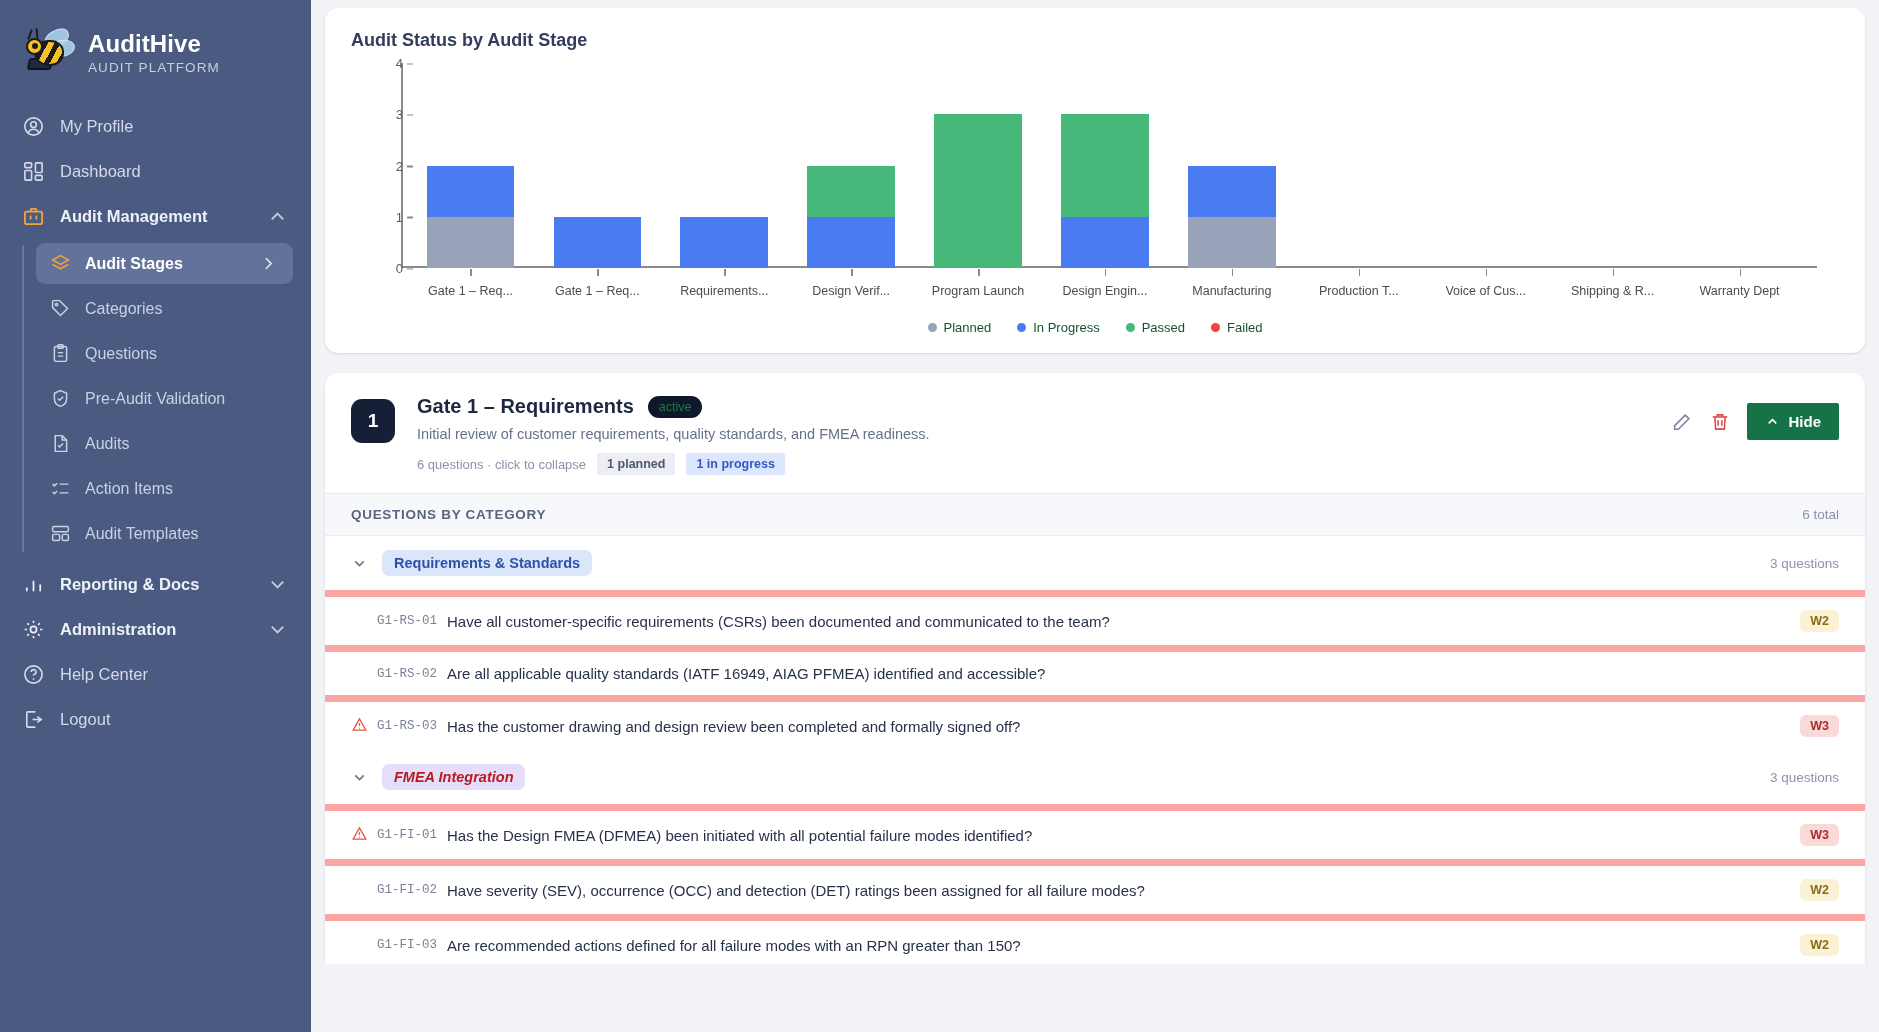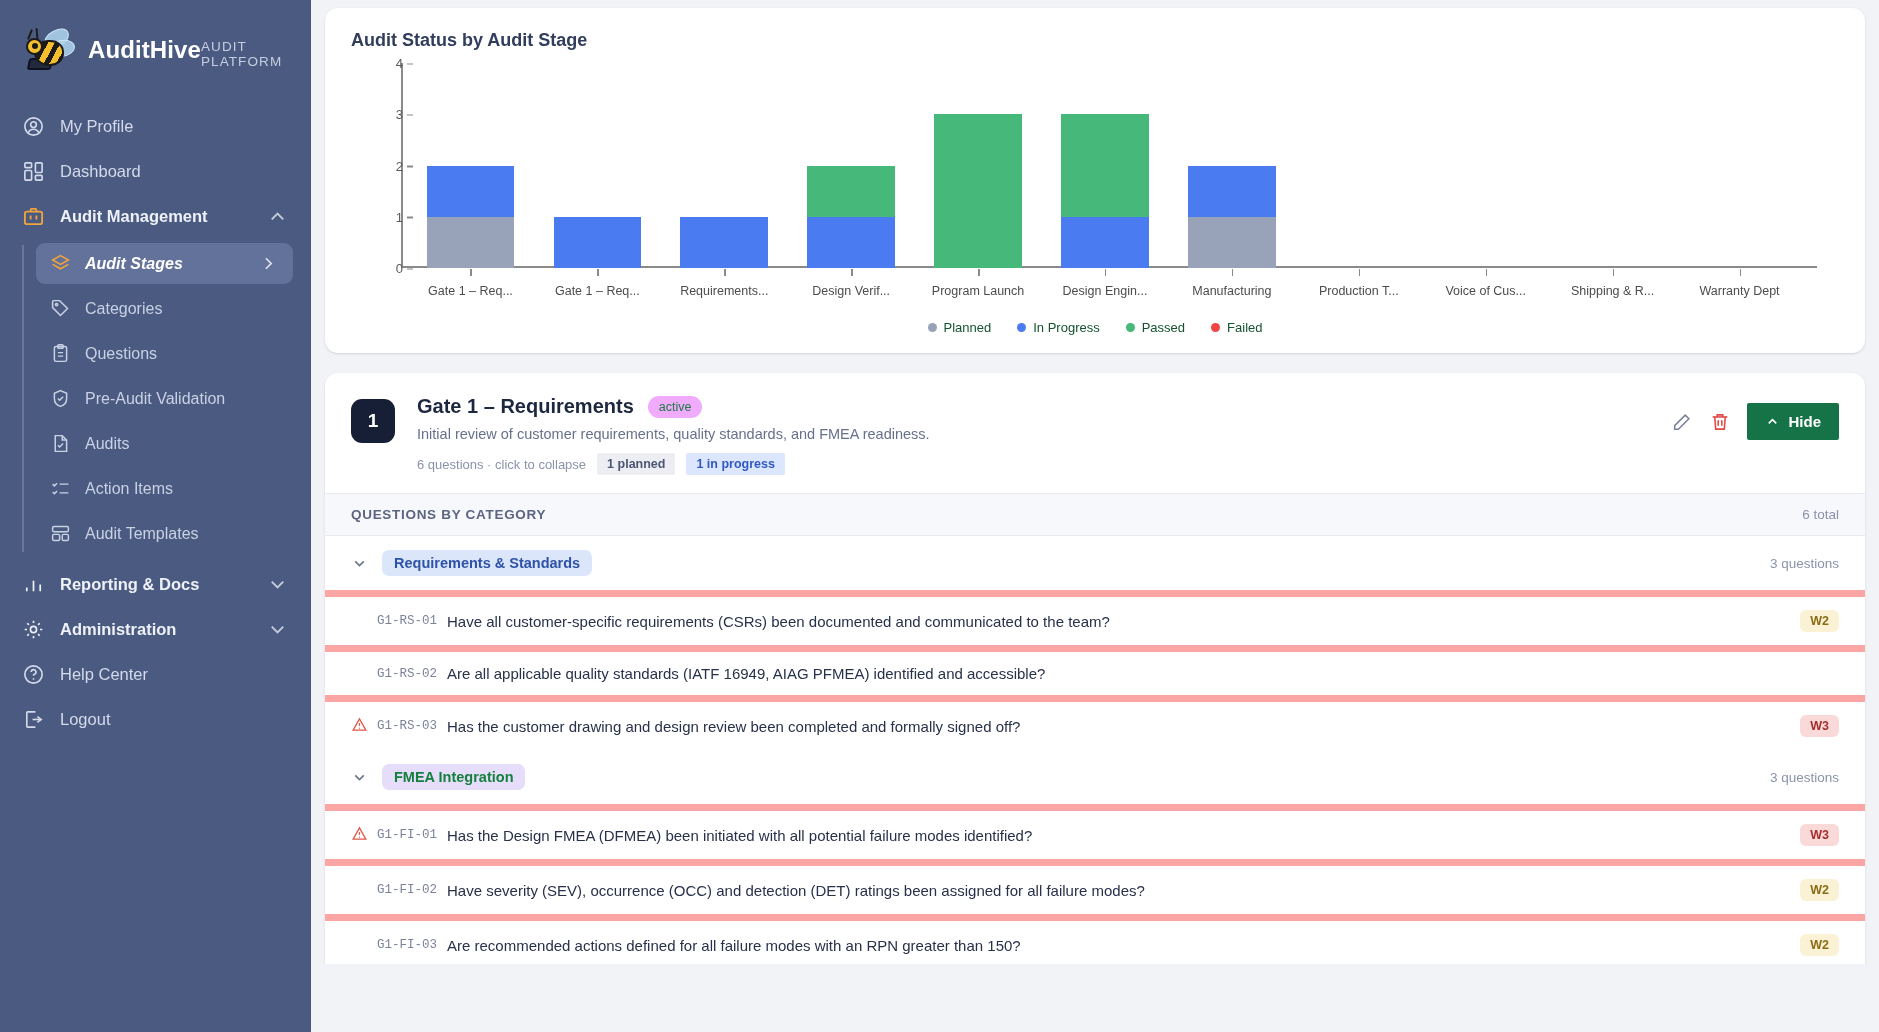--- a/index.html
+++ b/index.html
@@ -35,21 +35,21 @@
   }
   .bee .head {
     position: absolute; left: 4px; top: 10px; width: 17px; height: 17px;
     border-radius: 50%; background: #f5c02b; border: 2px solid #1b1b1b;
   }
   .bee .eye { position: absolute; left: 10px; top: 15px; width: 6px; height: 6px; border-radius: 50%; background: #1b1b1b; }
   .bee .ant { position: absolute; left: 7px; top: 1px; width: 2px; height: 11px; background: #1b1b1b; transform: rotate(22deg); border-radius: 2px; }
   .bee .ant2 { position: absolute; left: 14px; top: 0px; width: 2px; height: 11px; background: #1b1b1b; transform: rotate(-5deg); border-radius: 2px; }
   .bee .laptop { position: absolute; left: 6px; top: 30px; width: 24px; height: 12px; background: #232a3d; border: 2px solid #0e1220; border-radius: 3px; transform: skewX(-12deg); }
 
-  .brand-text { display: flex; flex-direction: row; line-height: 1.12; }
+  .brand-text { display: flex; flex-direction: column; line-height: 1.12; }
   .brand-name { color: #ffffff; font-size: 24px; font-weight: bold; letter-spacing: .1px; }
   .brand-sub { color: #c6cee0; font-size: 13.5px; letter-spacing: 1.1px; margin-top: 2px; }
 
   .nav { display: flex; flex-direction: column; }
   .nav-item {
     display: flex; align-items: center; gap: 15px;
     padding: 11px 22px; color: #d4daea; font-size: 16.5px; cursor: pointer;
     position: relative;
   }
   .nav-item.top { font-weight: bold; color: #eef1f8; }
@@ -59,21 +59,21 @@
 
   .submenu { display: flex; flex-direction: column; margin: 2px 0 6px 0; position: relative; padding-left: 14px; }
   .submenu:before {
     content: ""; position: absolute; left: 22px; top: 4px; bottom: 4px; width: 1.5px; background: rgba(255,255,255,.18);
   }
   .sub-item {
     display: flex; align-items: center; gap: 14px;
     margin: 2px 18px 2px 22px; padding: 10px 14px;
     border-radius: 9px; color: #c9d1e4; font-size: 16px; cursor: pointer;
   }
-  .sub-item.active { background: #63729a; color: #ffffff; font-weight: bold; font-style: italic; }
+  .sub-item.active { background: #63729a; color: #ffffff; font-weight: bold; }
   .sub-item .chev-r { margin-left: auto; opacity: .8; }
   .sub-ico { width: 21px; height: 21px; flex: none; display: block; }
 
   
   .main { flex: 1; height: 964px; overflow: hidden; padding: 8px 14px 0 14px; }
   .card {
     background: #ffffff; border-radius: 13px;
     box-shadow: 0 1px 3px rgba(26,37,66,.10), 0 1px 1px rgba(26,37,66,.05);
     margin-bottom: 20px;
   }
@@ -101,21 +101,21 @@
   .stage-head { display: flex; align-items: flex-start; padding: 22px 26px 18px 26px; }
   .stage-num {
     width: 44px; height: 44px; border-radius: 11px; background: #161f35; color: #fff;
     display: flex; align-items: center; justify-content: center; font-size: 19px; font-weight: bold;
     flex: none; margin-top: 4px;
   }
   .stage-body { margin-left: 22px; flex: 1; }
   .stage-title-row { display: flex; align-items: center; gap: 14px; }
   .stage-title { font-size: 20px; font-weight: bold; color: #1d2740; }
   .pill { font-size: 12.5px; padding: 4px 11px; border-radius: 13px; }
-  .pill-active { background: #f0abfc; color: #1f7a44; }
+  .pill-active { background: #0f172a; color: #1f7a44; }
   .stage-desc { color: #67718c; font-size: 14.5px; margin-top: 8px; }
   .stage-meta { display: flex; align-items: center; gap: 11px; margin-top: 11px; }
   .meta-text { color: #8a93aa; font-size: 13px; }
   .chip { font-size: 12.5px; padding: 4px 10px; border-radius: 2px; font-weight: bold; }
   .chip-planned { background: #eceef4; color: #4d5672; }
   .chip-progress { background: #dde6ff; color: #3159c4; }
   .stage-actions { display: flex; align-items: center; gap: 16px; margin-top: 8px; }
   .ic-btn { width: 22px; height: 22px; cursor: pointer; display: block; }
   .hide-btn {
     display: flex; align-items: center; gap: 8px; background: #157347; color: #fff;
@@ -128,21 +128,21 @@
     background: #f7f8fb; border-top: 1px solid #e8eaf0; border-bottom: 1px solid #e8eaf0;
     padding: 13px 26px; 
   }
   .qbc-title { font-size: 13.5px; letter-spacing: .7px; color: #5b6party; color: #5b6480; font-weight: bold; }
   .qbc-total { font-size: 13.5px; color: #8a93aa; }
 
   .cat-row { display: flex; align-items: center; justify-content: space-between; padding: 14px 26px; }
   .cat-left { display: flex; align-items: center; gap: 14px; }
   .cat-tag { font-size: 14.5px; font-weight: bold; padding: 5px 12px; border-radius: 7px; }
   .tag-rs { background: #dbe6fb; color: #2d52a8; }
-  .tag-fi { background: #e6ddfa; color: #15803d; }
+  .tag-fi { background: #e6ddfa; color: #b91c1c; font-style: italic; }
   .cat-count { font-size: 13.5px; color: #8a93aa; }
 
   .q-row { display: flex; align-items: center; padding: 13px 26px; border-top: 7px solid #fca5a5; min-height: 47px; }
   .q-warn { width: 20px; flex: none; margin-right: 6px; }
   .q-spacer { width: 26px; flex: none; }
   .q-code { font-family: "Liberation Mono", monospace; font-size: 12.5px; color: #7b8399; margin-right: 10px; white-space: nowrap; }
   .q-text { font-size: 15px; color: #28314a; flex: 1; }
   .w-badge { font-size: 12.5px; font-weight: bold; padding: 4px 10px; border-radius: 6px; }
   .w2 { background: #fbf2d6; color: #8a6d15; }
   .w3 { background: #fad9d9; color: #a52f2f; }

